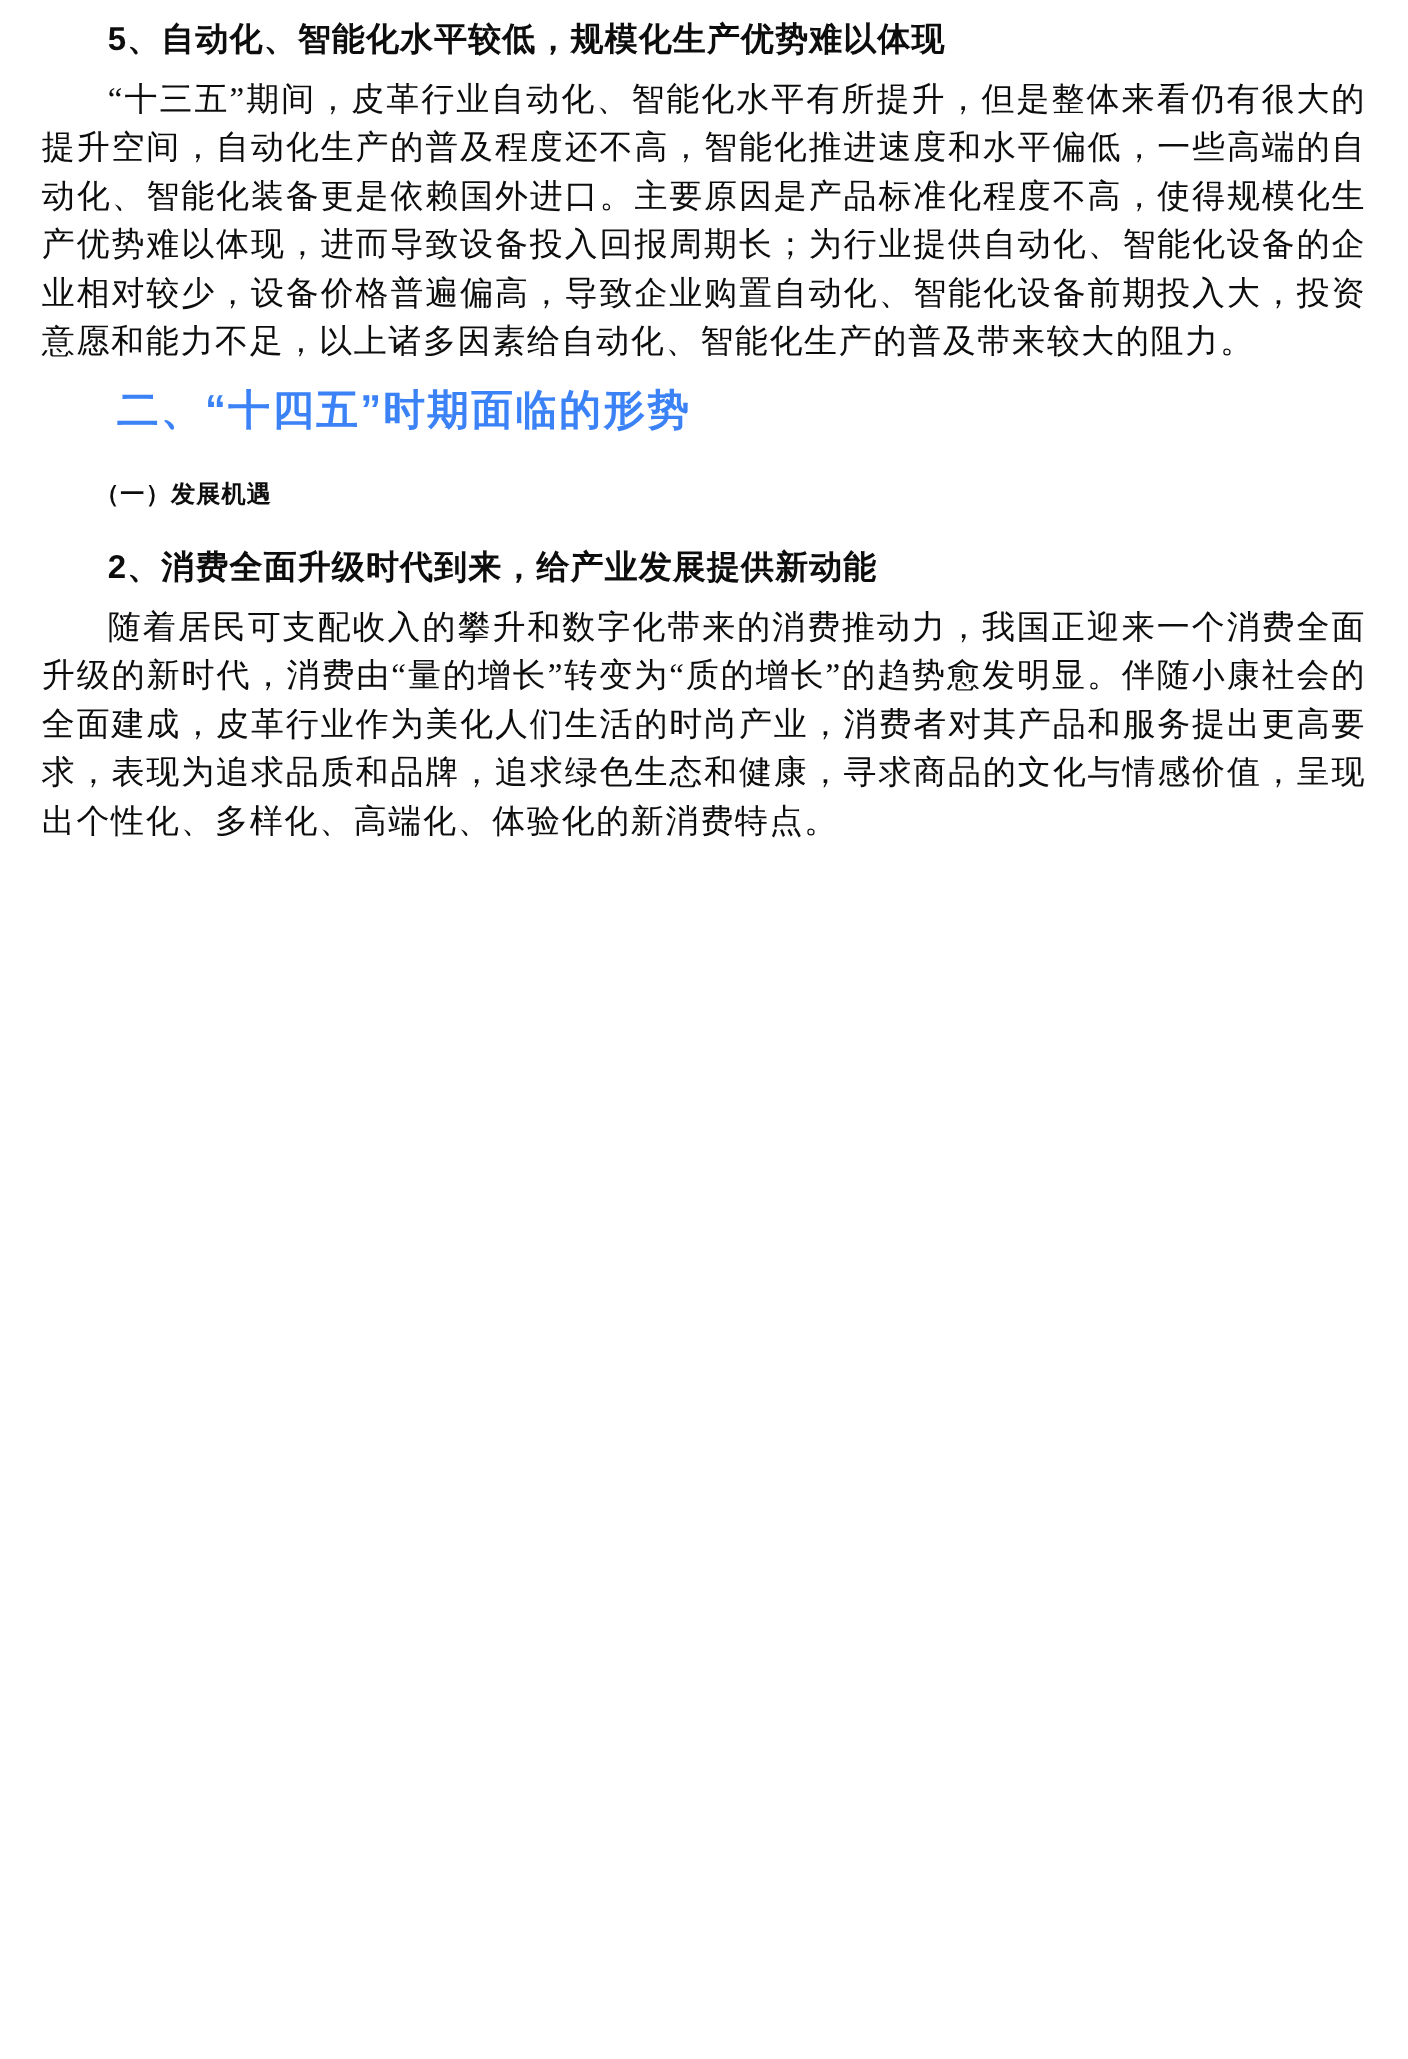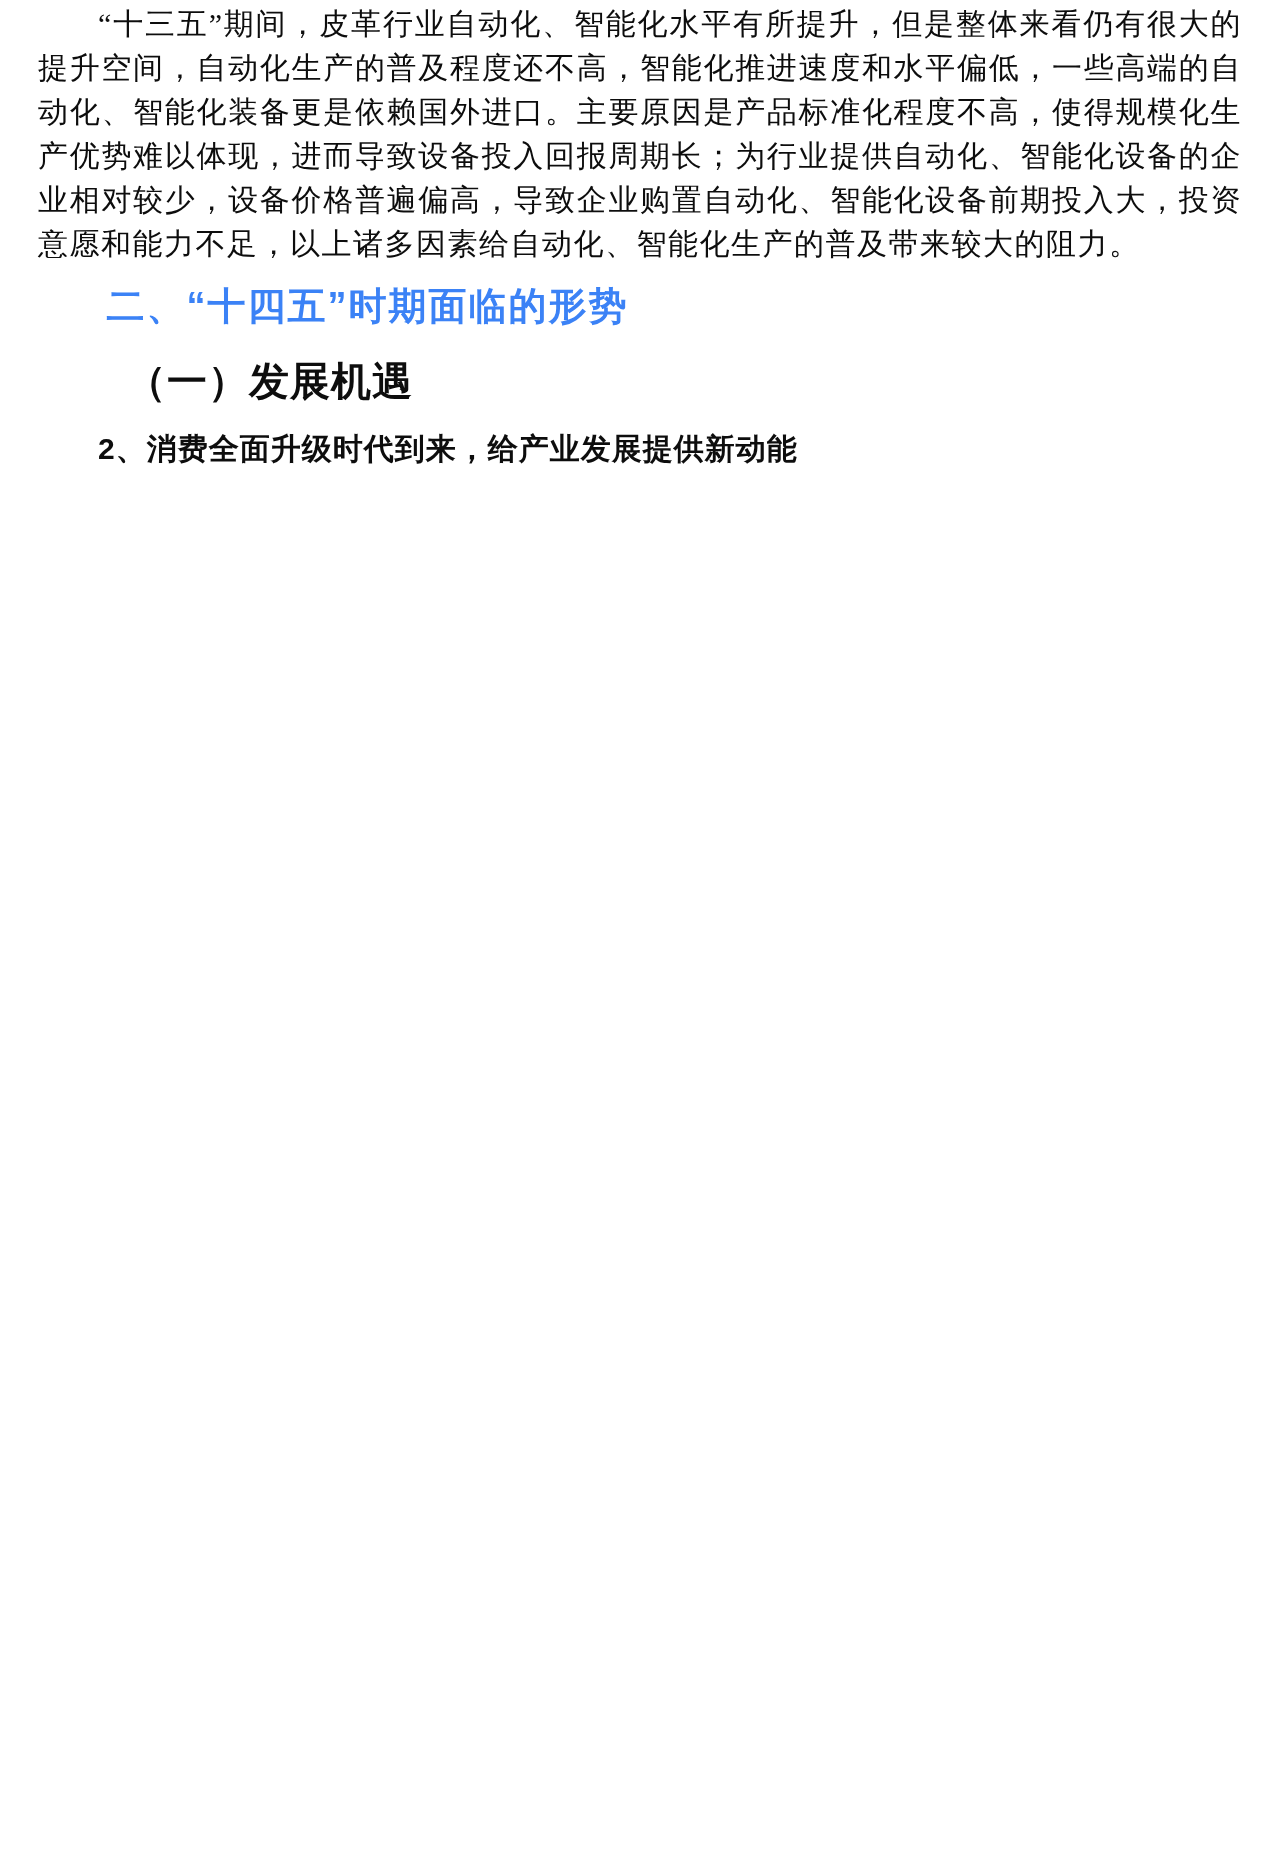--- a/index.html
+++ b/index.html
@@ -42,38 +42,40 @@
     line-height: 72px;
     letter-spacing: 2px;
     text-indent: 1.8em;
     font-weight: 800;
     color: #3b82f6;
     font-family: "Liberation Sans", "DejaVu Sans", sans-serif;
   }
   
   .h-section {
     margin: 0;
-    font-size: 40px;
+    font-size: 22px;
     line-height: 67px;
     letter-spacing: 1px;
     text-indent: 2.2em;
     font-weight: 700;
   }
 </style>
 </head>
 <body>
 
 <div class="page">
 
+  <h3 class="h-num">5、自动化、智能化水平较低，规模化生产优势难以体现</h3>
 
   <p class="para">“十三五”期间，皮革行业自动化、智能化水平有所提升，但是整体来看仍有很大的提升空间，自动化生产的普及程度还不高，智能化推进速度和水平偏低，一些高端的自动化、智能化装备更是依赖国外进口。主要原因是产品标准化程度不高，使得规模化生产优势难以体现，进而导致设备投入回报周期长；为行业提供自动化、智能化设备的企业相对较少，设备价格普遍偏高，导致企业购置自动化、智能化设备前期投入大，投资意愿和能力不足，以上诸多因素给自动化、智能化生产的普及带来较大的阻力。</p>
 
   <h1 class="h-chapter">二、“十四五”时期面临的形势</h1>
 
   <h2 class="h-section">（一）发展机遇</h2>
 
 
 
 
   <h3 class="h-num">2、消费全面升级时代到来，给产业发展提供新动能</h3>
 
+  <p class="para">随着居民可支配收入的攀升和数字化带来的消费推动力，我国正迎来一个消费全面升级的新时代，消费由“量的增长”转变为“质的增长”的趋势愈发明显。伴随小康社会的全面建成，皮革行业作为美化人们生活的时尚产业，消费者对其产品和服务提出更高要求，表现为追求品质和品牌，追求绿色生态和健康，寻求商品的文化与情感价值，呈现出个性化、多样化、高端化、体验化的新消费特点。</p>
 
 </div>
 
 </body></html>

